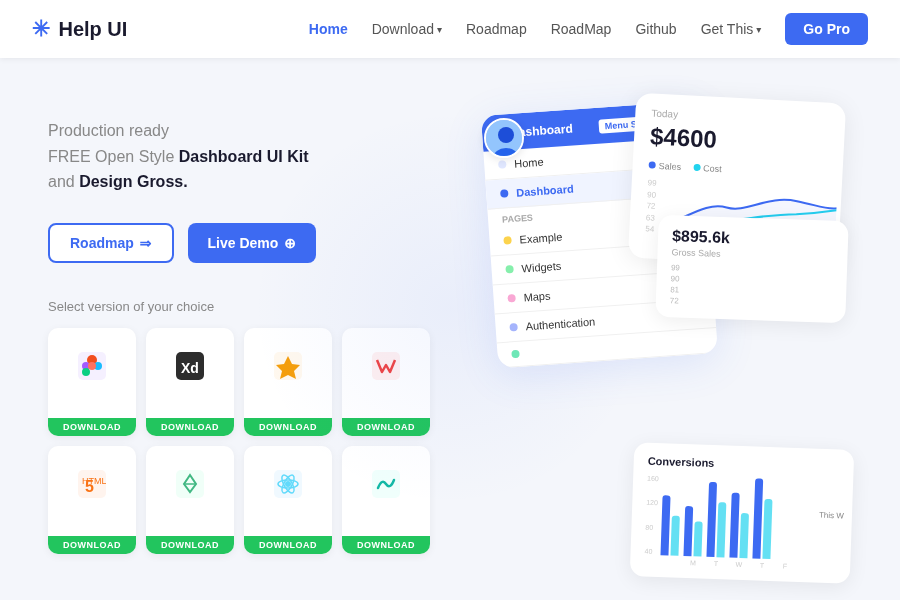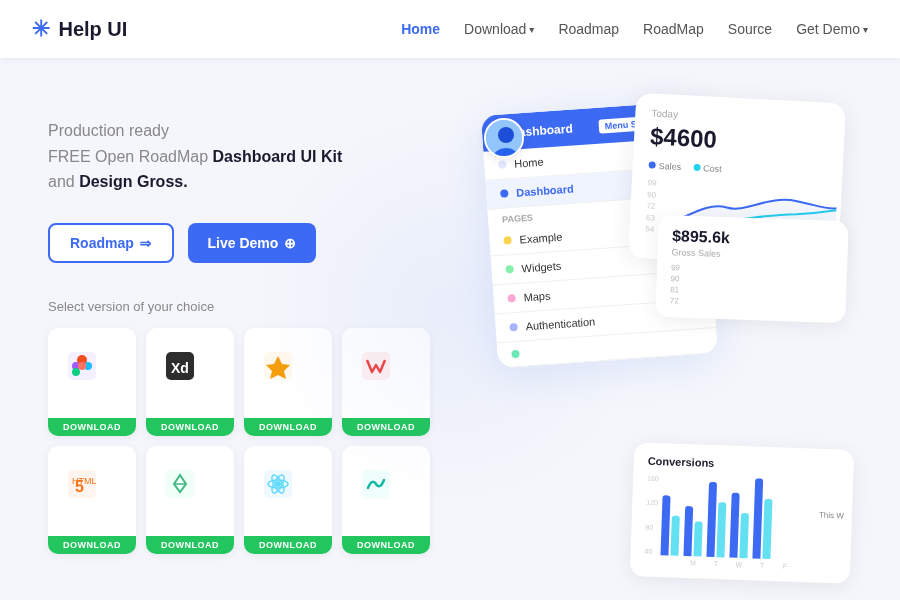--- a/index.html
+++ b/index.html
@@ -148,20 +148,21 @@
       cursor: pointer;
       overflow: hidden;
       padding-top: 14px;
     }
     .version-icon-wrap {
       width: 48px;
       height: 48px;
       border-radius: 10px;
       display: flex;
       align-items: center;
+      justify-content: center;
       font-size: 26px;
     }
     .download-badge {
       width: 100%;
       background: #22c55e;
       color: #fff;
       font-size: 9px;
       font-weight: 700;
       text-align: center;
       padding: 4px 0;
@@ -432,36 +433,37 @@
     <span>Help UI</span>
   </div>
   <nav>
     <span class="nav-item active">Home</span>
     <span class="nav-item">
         <span>Download</span>
         <span class="caret">▾</span>
       </span>
     <span class="nav-item">Roadmap</span>
     <span class="nav-item">RoadMap</span>
-    <span class="nav-item">Source</span>
+    <span class="nav-item">Github</span>
     <span class="nav-item">
-        <span>Get Demo</span>
+        <span>Get This</span>
         <span class="caret">▾</span>
       </span>
+    <button class="go-pro-btn">Go Pro</button>
   </nav>
 </header>
 
 <div class="hero">
 
   <div class="bg-circle" style="width:400px;height:400px;top:50px;left:250px;"></div>
 
   <div class="hero-left">
     <div class="hero-title">
       <span>Production ready</span><br>
-      <span>FREE Open RoadMap </span><strong>Dashboard UI Kit</strong><br>
+      <span>FREE Open Style </span><strong>Dashboard UI Kit</strong><br>
       <span>and </span><strong>Design Gross.</strong>
     </div>
 
     <div class="hero-buttons">
       <button class="btn-outline">
         <span>Roadmap</span>
         <span>⇒</span>
       </button>
       <button class="btn-solid">
         <span>Live Demo</span>

